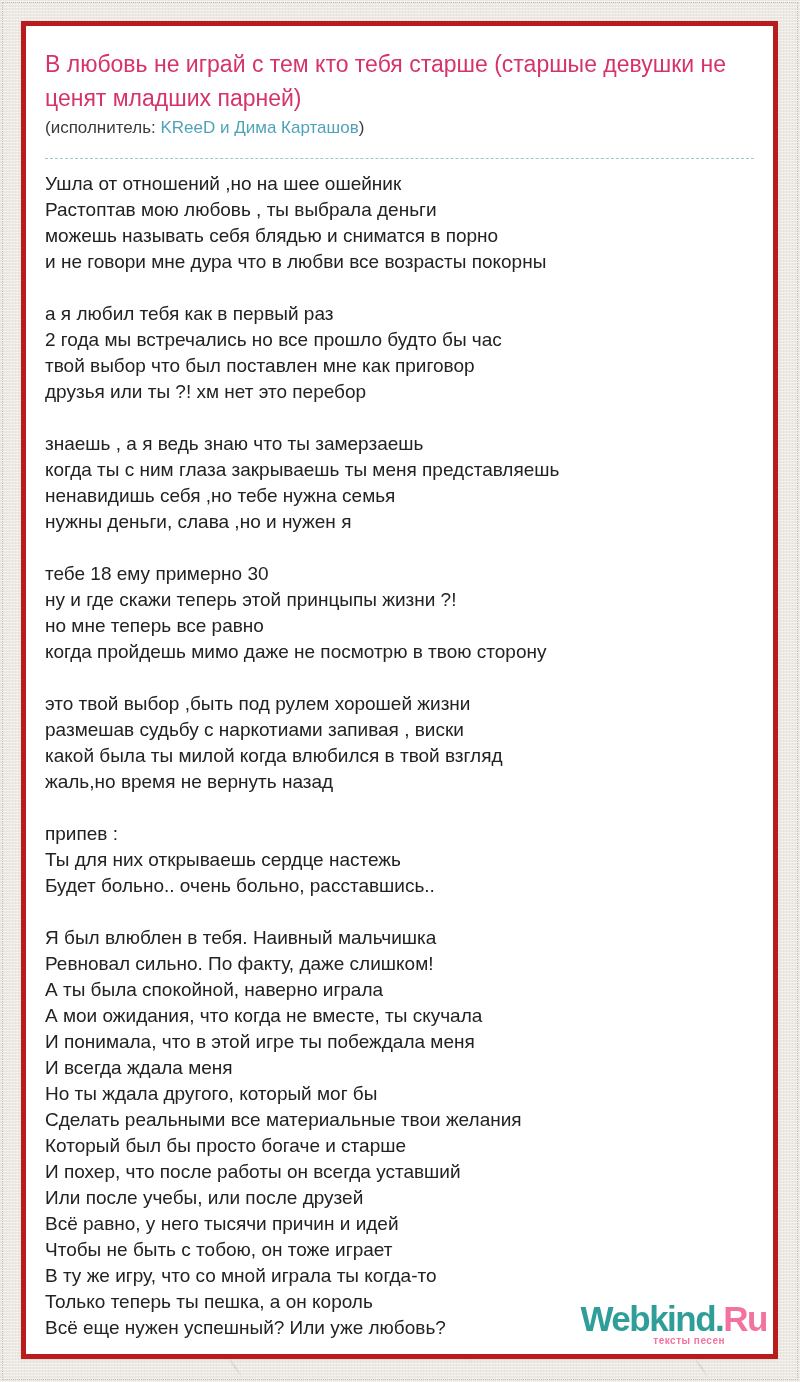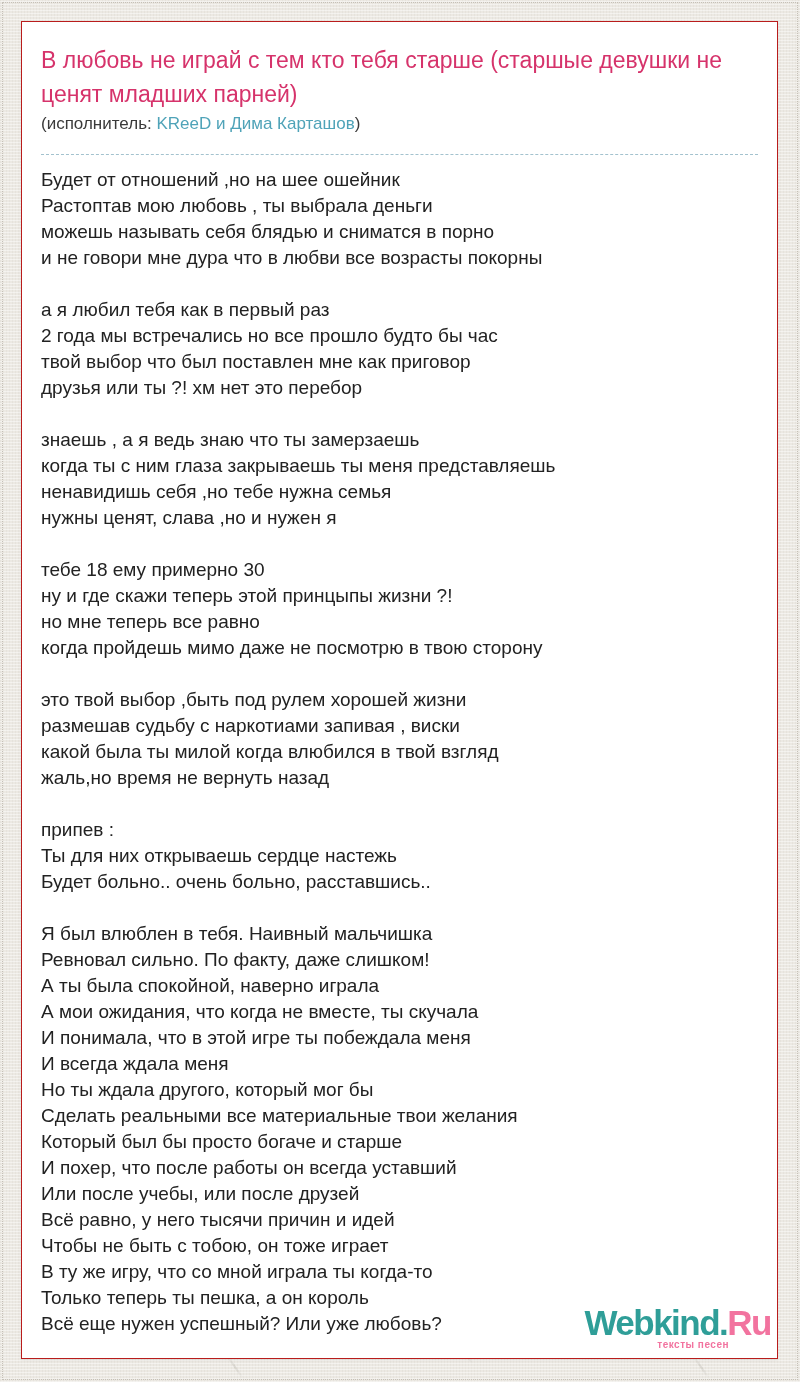--- a/index.html
+++ b/index.html
@@ -34,21 +34,21 @@
     transform:rotate(55deg);
   }
   .crease.c1{left:222px;top:1366px;}
   .crease.c2{left:452px;top:1352px;}
   .crease.c3{left:688px;top:1366px;}
   .card{
     position:absolute;
     left:21px; top:21px;
     width:757px; height:1338px;
     background:var(--card-background);
-    border:1px solid #b91c1c;
+    border:5px solid #b91c1c;
     box-shadow:0 1px 3px rgba(0,0,0,.07);
     padding:0 19px;
   }
   h1.page-title{
     margin:21px 0 3px 0;
     max-width:712px;
     color:var(--title-pink);
     font-size:23px;
     line-height:34px;
     font-weight:400;
@@ -107,36 +107,36 @@
 <div class="crease c3"></div>
 
 <div class="card">
 
   <h1 class="page-title">В любовь не играй с тем кто тебя старше (старшые девушки не ценят младших парней)</h1>
 
   <div class="artist-line"><span>(исполнитель:</span> <a class="artist-link">KReeD и Дима Карташов</a><span>)</span></div>
 
   <div class="lyrics">
       <div class="stanza">
-        <div class="lyric-line">Будет от отношений ,но на шее ошейник</div>
+        <div class="lyric-line">Ушла от отношений ,но на шее ошейник</div>
         <div class="lyric-line">Растоптав мою любовь , ты выбрала деньги</div>
         <div class="lyric-line">можешь называть себя блядью и сниматся в порно</div>
         <div class="lyric-line">и не говори мне дура что в любви все возрасты покорны</div>
       </div>
       <div class="stanza">
         <div class="lyric-line">а я любил тебя как в первый раз</div>
         <div class="lyric-line">2 года мы встречались но все прошло будто бы час</div>
         <div class="lyric-line">твой выбор что был поставлен мне как приговор</div>
         <div class="lyric-line">друзья или ты ?! хм нет это перебор</div>
       </div>
       <div class="stanza">
         <div class="lyric-line">знаешь , а я ведь знаю что ты замерзаешь</div>
         <div class="lyric-line">когда ты с ним глаза закрываешь ты меня представляешь</div>
         <div class="lyric-line">ненавидишь себя ,но тебе нужна семья</div>
-        <div class="lyric-line">нужны ценят, слава ,но и нужен я</div>
+        <div class="lyric-line">нужны деньги, слава ,но и нужен я</div>
       </div>
       <div class="stanza">
         <div class="lyric-line">тебе 18 ему примерно 30</div>
         <div class="lyric-line">ну и где скажи теперь этой принцыпы жизни ?!</div>
         <div class="lyric-line">но мне теперь все равно</div>
         <div class="lyric-line">когда пройдешь мимо даже не посмотрю в твою сторону</div>
       </div>
       <div class="stanza">
         <div class="lyric-line">это твой выбор ,быть под рулем хорошей жизни</div>
         <div class="lyric-line">размешав судьбу с наркотиами запивая , виски</div>

